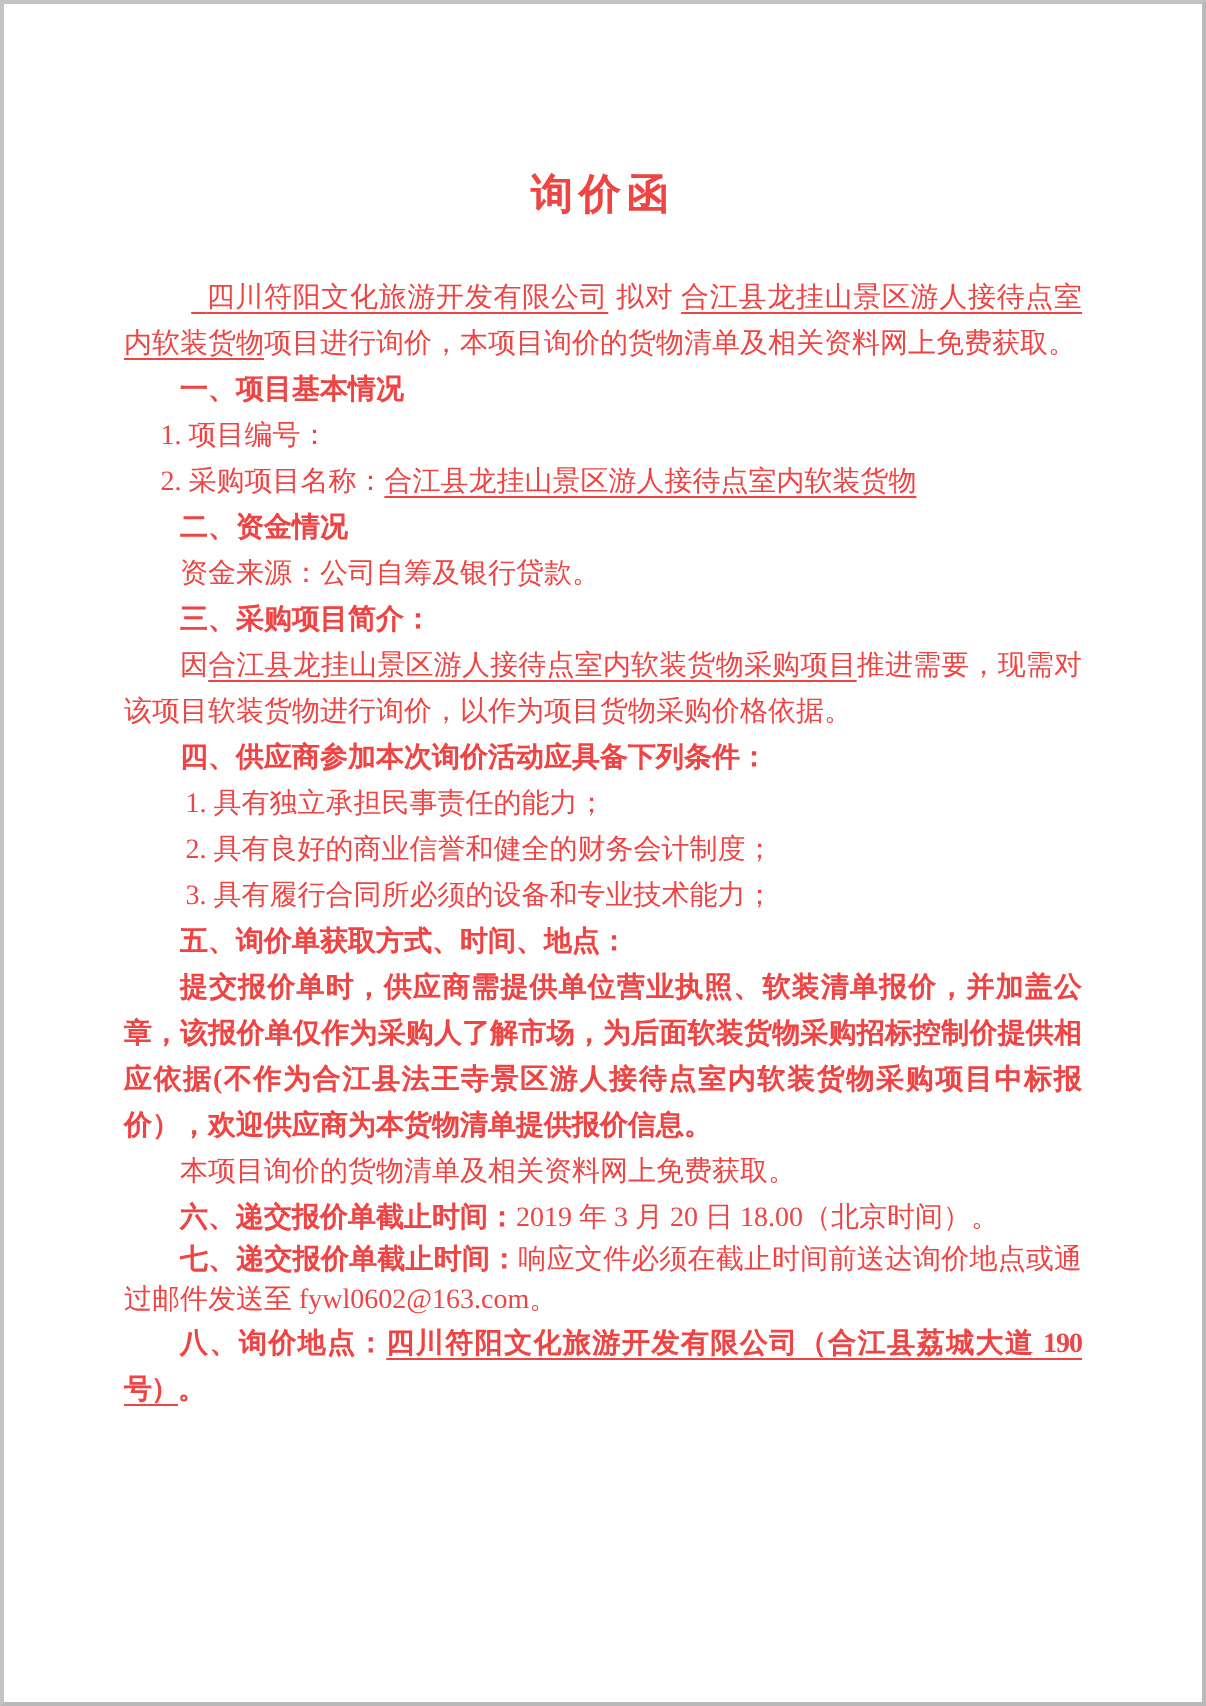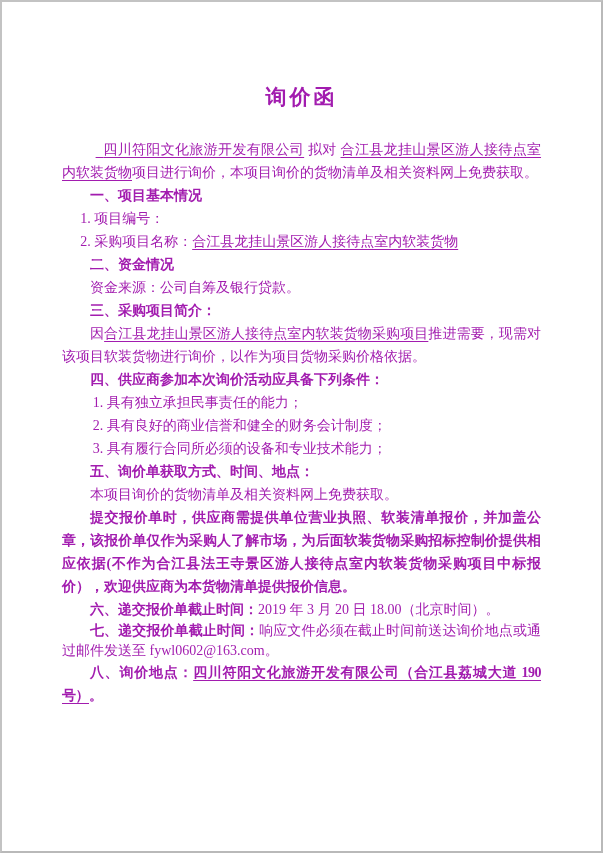--- a/index.html
+++ b/index.html
@@ -9,21 +9,21 @@
     box-sizing:border-box;
     background:#ffffff;
     border:2px solid #c3c3c3;
     border-right-color:#b9b9b9;
     border-bottom-color:#b9b9b9;
     padding:80px 60px 0 60px;
     overflow:hidden;
     font-family:"Liberation Serif","DejaVu Serif",serif;
     font-size:14px;
     line-height:23px;
-    color:#a21caf;
+    color:#ef4444;
   }
   .title{
     text-align:center;
     font-weight:bold;
     font-size:21px;
     line-height:30px;
     letter-spacing:3px;
     margin:0 0 26px 0;
   }
   p{margin:0;text-align:justify;}
@@ -63,23 +63,23 @@
 
   <p class="hd">四、供应商参加本次询价活动应具备下列条件：</p>
 
   <p class="ind-li2">1. 具有独立承担民事责任的能力；</p>
   <p class="ind-li2">2. 具有良好的商业信誉和健全的财务会计制度；</p>
   <p class="ind-li2">3. 具有履行合同所必须的设备和专业技术能力；</p>
 
   <p class="hd">五、询价单获取方式、时间、地点：</p>
 
 
+  <p class="ind b">提交报价单时，供应商需提供单位营业执照、软装清单报价，并加盖公章，该报价单仅作为采购人了解市场，为后面软装货物采购招标控制价提供相应依据(不作为合江县法王寺景区游人接待点室内软装货物采购项目中标报价），欢迎供应商为本货物清单提供报价信息。</p>
+
   <p class="ind">本项目询价的货物清单及相关资料网上免费获取。</p>
-
-  <p class="ind b">提交报价单时，供应商需提供单位营业执照、软装清单报价，并加盖公章，该报价单仅作为采购人了解市场，为后面软装货物采购招标控制价提供相应依据(不作为合江县法王寺景区游人接待点室内软装货物采购项目中标报价），欢迎供应商为本货物清单提供报价信息。</p>
 
   <p class="ind"><span class="b">六、递交报价单截止时间：</span><span>2019 年 3 月 20 日 18.00（北京时间）。</span></p>
 
   <p class="ind tight"><span class="b">七、递交报价单截止时间：</span><span>响应文件必须在截止时间前送达询价地点或通过邮件发送至 fywl0602@163.com。</span></p>
 
   <p class="ind s8"><span class="b">八、询价地点：</span><span class="b u">四川符阳文化旅游开发有限公司（合江县荔城大道 190 号）</span><span class="b">。</span></p>
 
 </div>
 
 </body></html>

